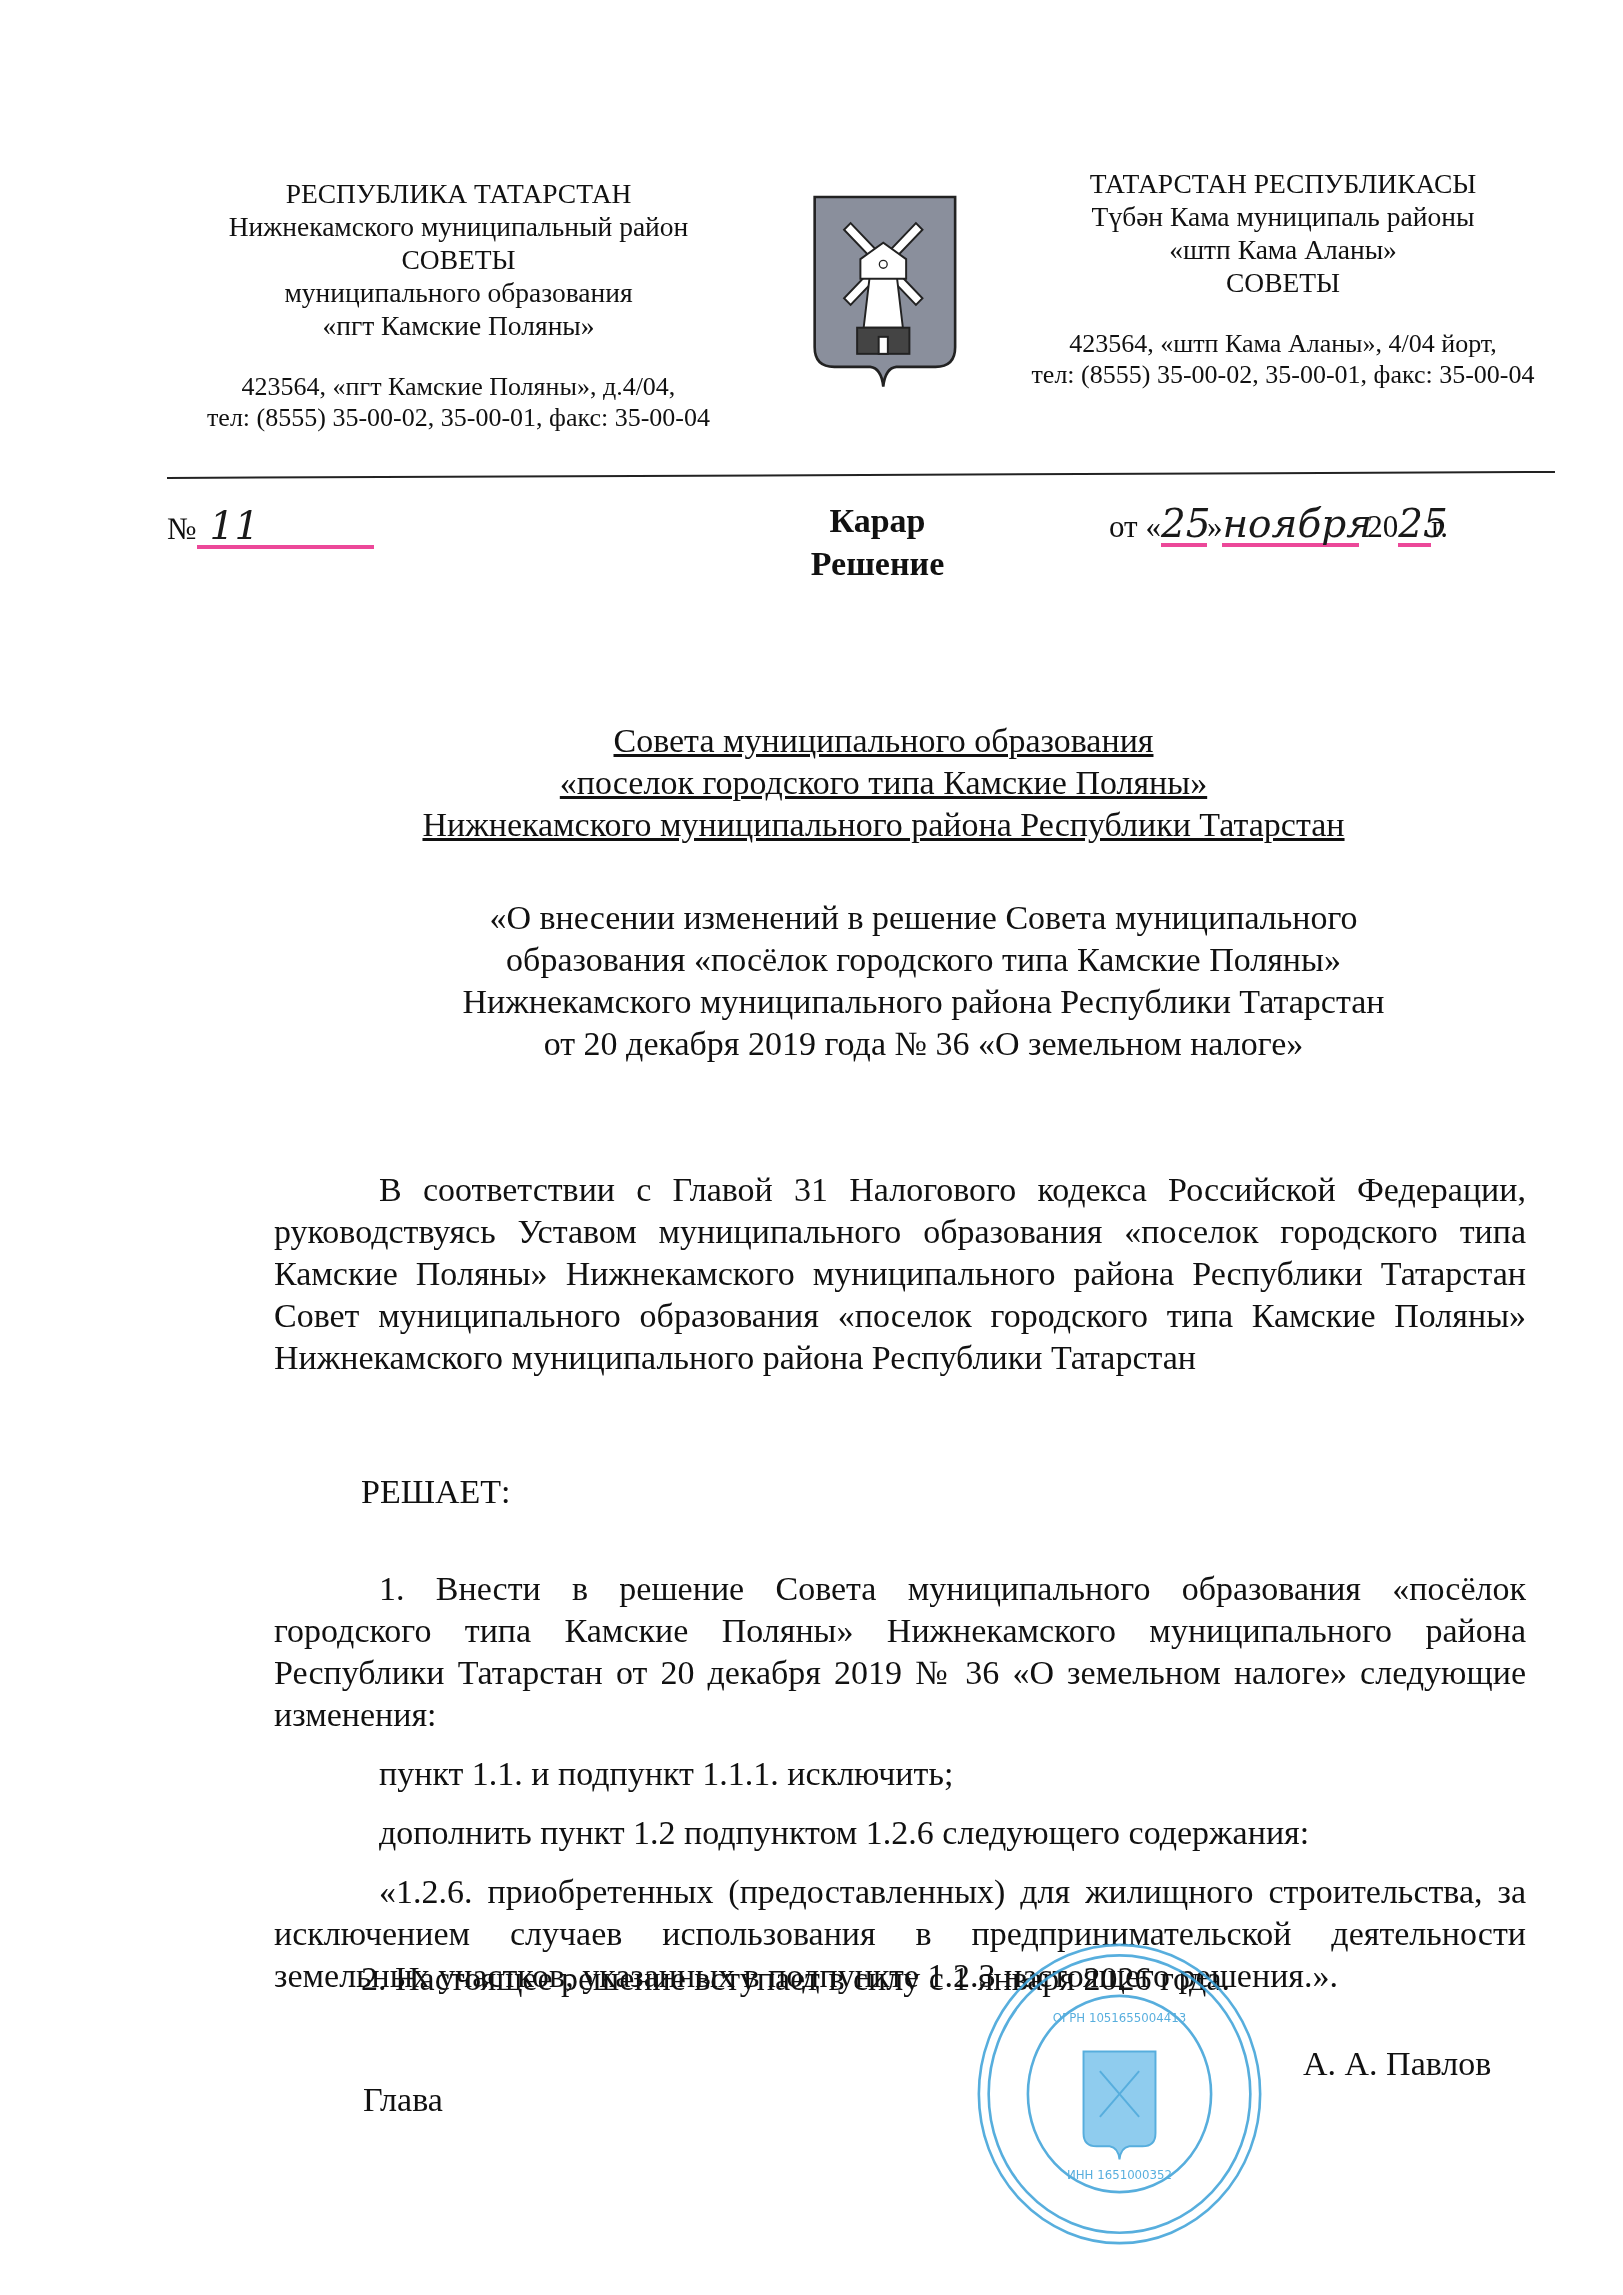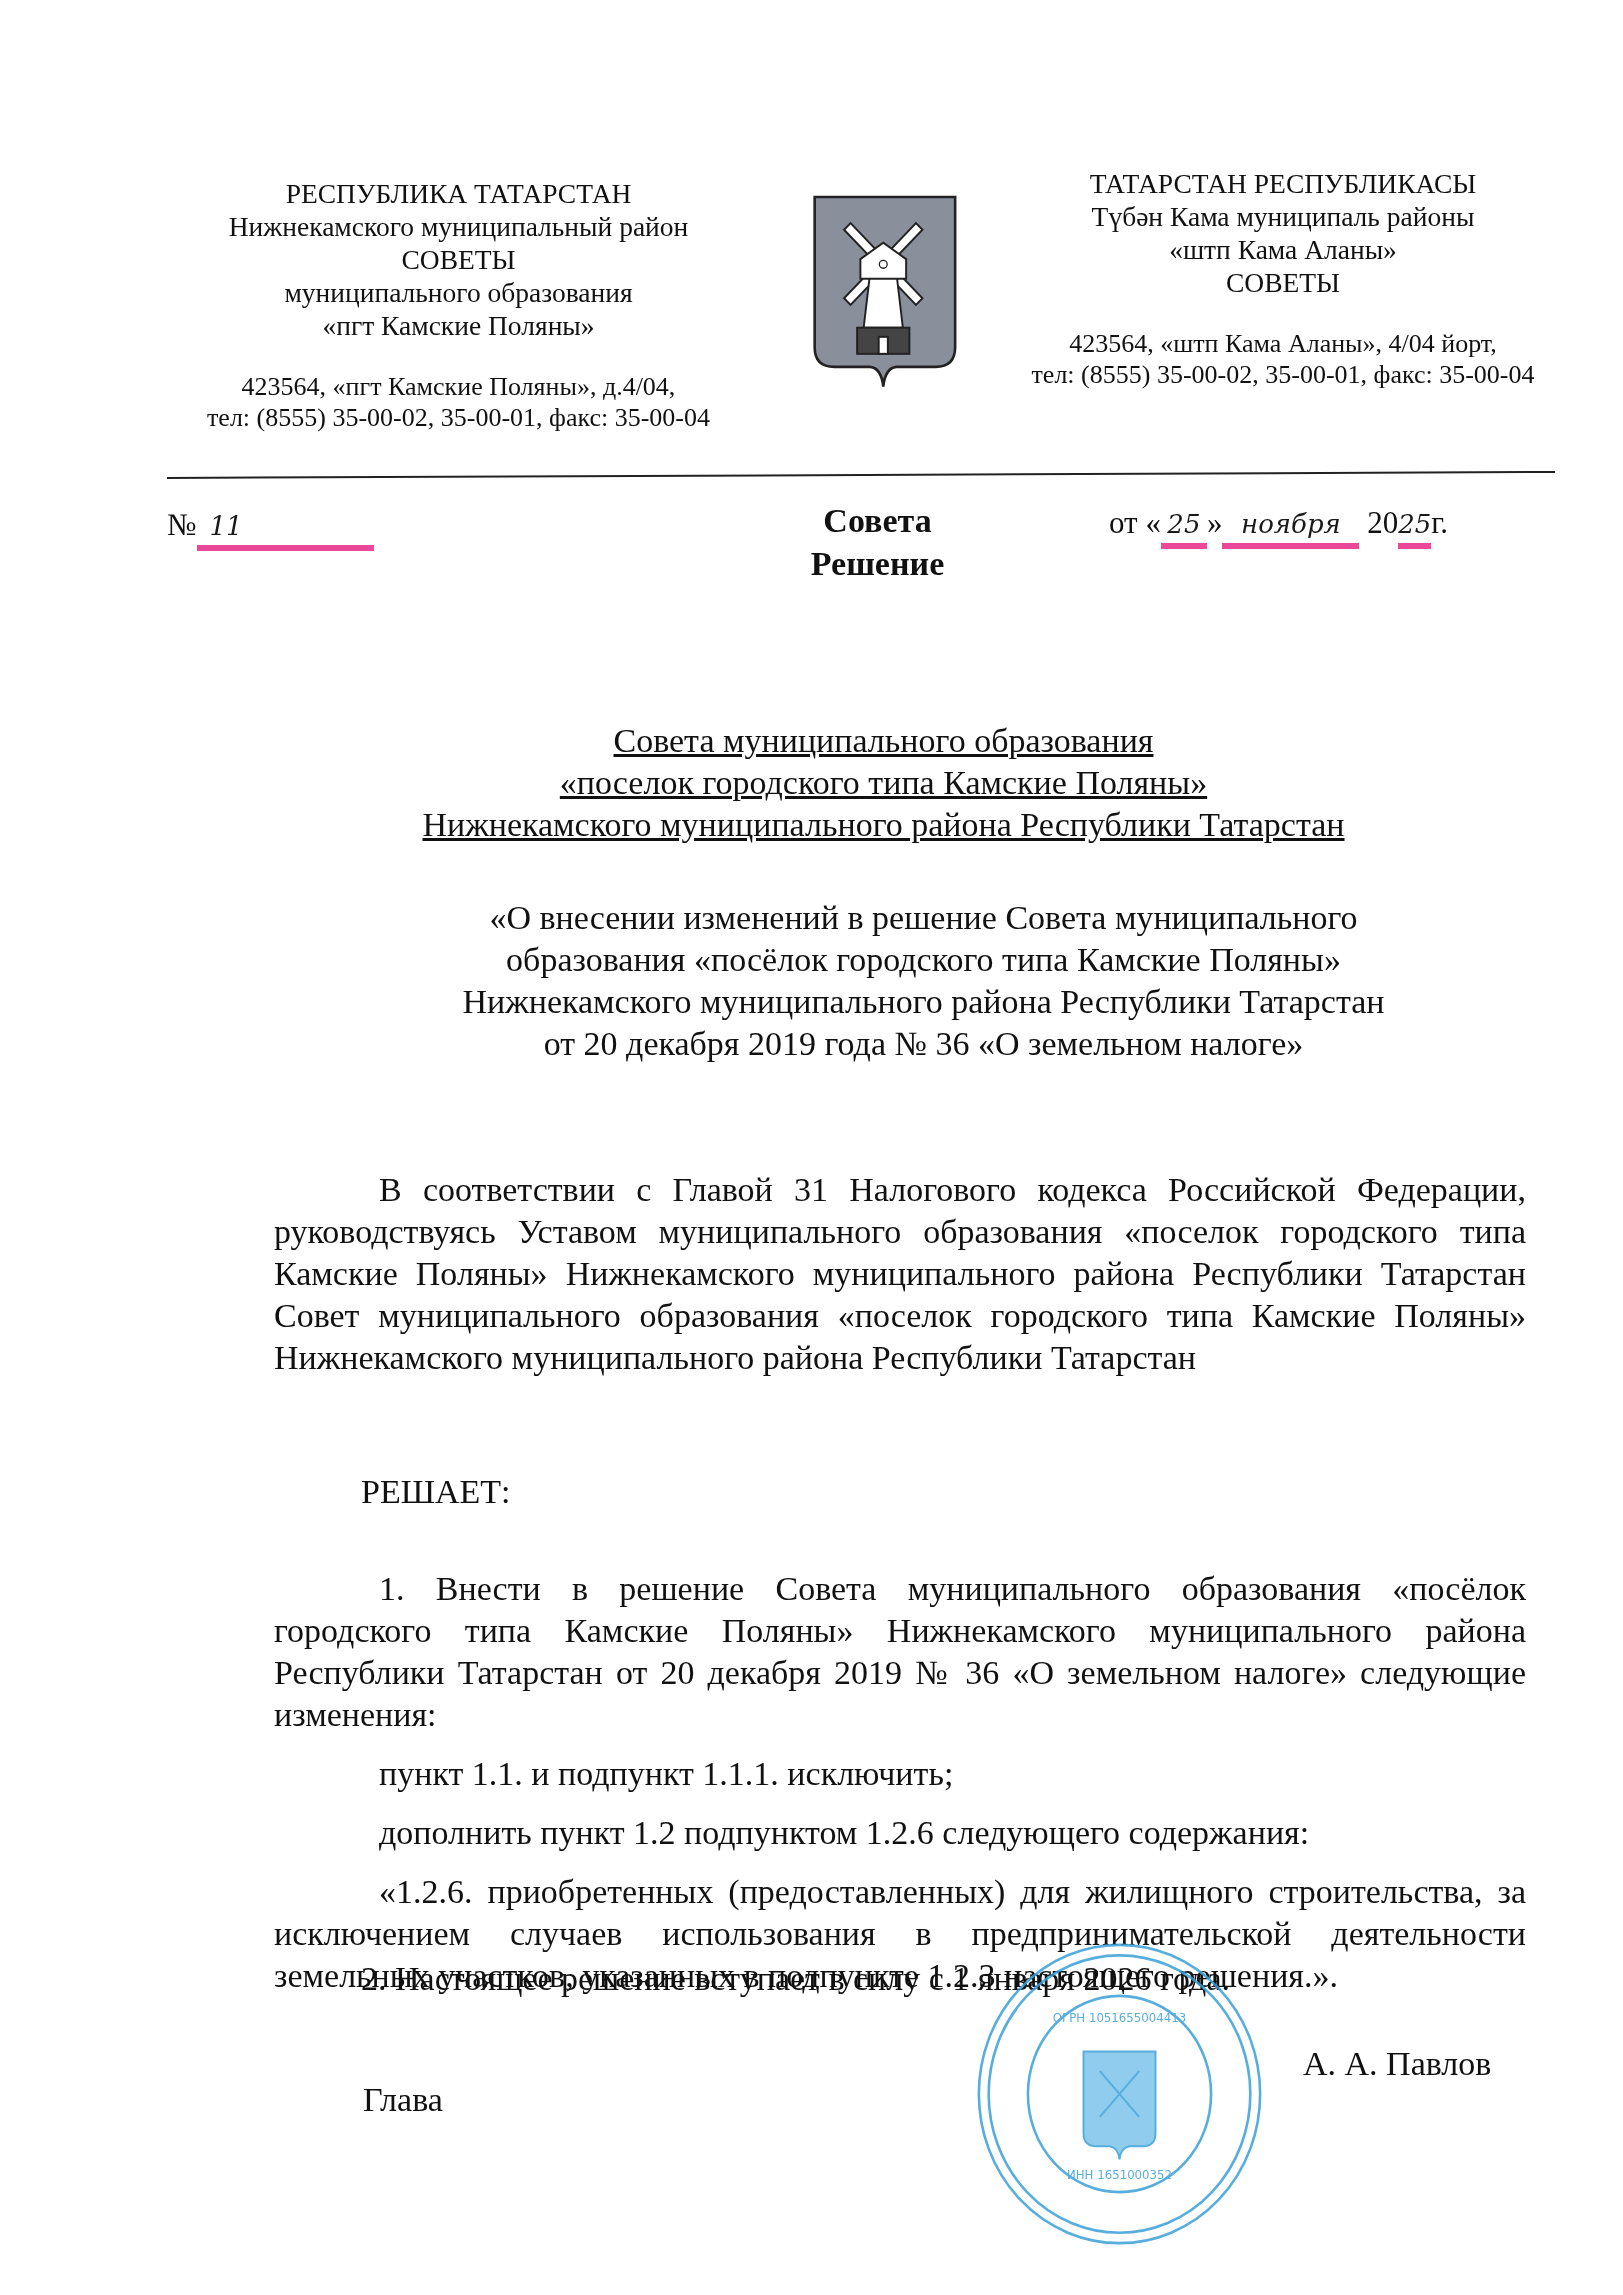--- a/index.html
+++ b/index.html
@@ -15,22 +15,22 @@
   .hdr-right { left: 995px; top: 167px; width: 576px; }
   .hdr-col .gap { height: 29px; }
   .hdr-col .addr { font-size: 26px; line-height: 31px; }
   .emblem { left: 782px; top: 177px; width: 196px; height: 223px; }
   .rule {
     left: 167px; top: 477px; width: 1388px; height: 2px; background: #222;
     transform: rotate(-0.25deg); transform-origin: left center;
   }
   .num { left: 167px; top: 507px; font-size: 31px; }
   .num .hw, .date .hw {
-    font-family: "DejaVu Serif", serif; font-style: italic; font-size: 26px;
-    color: #1a1a1a; display: inline-block; border-bottom: 6px solid #ec4899;
+    font-family: "DejaVu Serif", serif; font-style: italic; font-size: 39px;
+    color: #1a1a1a; display: inline-block; border-bottom: 4px solid #ec4899;
     text-align: center; line-height: 38px;
   }
   .num .hw { width: 164px; text-align: left; padding-left: 13px; }
   .karar { left: 753px; top: 499px; width: 249px; text-align: center; font-size: 34px; font-weight: bold; line-height: 43px; }
   .date { left: 1109px; top: 505px; font-size: 31px; white-space: nowrap; }
   .date .d { width: 46px; }
   .date .m { width: 137px; }
   .date .y { width: 33px; }
   .title1 {
     left: 314px; top: 720px; width: 1139px; text-align: center; font-size: 34px; line-height: 42px; text-decoration: underline;
@@ -91,21 +91,21 @@
   <div class="addr">тел: (8555) 35-00-02, 35-00-01, факс: 35-00-04</div>
 </div>
 
 <div class="abs rule"></div>
 
 <div class="abs num">
   <span>№</span><span class="hw">11</span>
 </div>
 
 <div class="abs karar">
-  <div>Совета</div>
+  <div>Карар</div>
   <div>Решение</div>
 </div>
 
 <div class="abs date">
   <span>от «</span><span class="hw d">25</span><span>»</span><span class="hw m">ноября</span>&nbsp;<span>20</span><span class="hw y">25</span><span>г.</span>
 </div>
 
 <div class="abs title1">
   <div>Совета муниципального образования</div>
   <div>«поселок городского типа Камские Поляны»</div>

